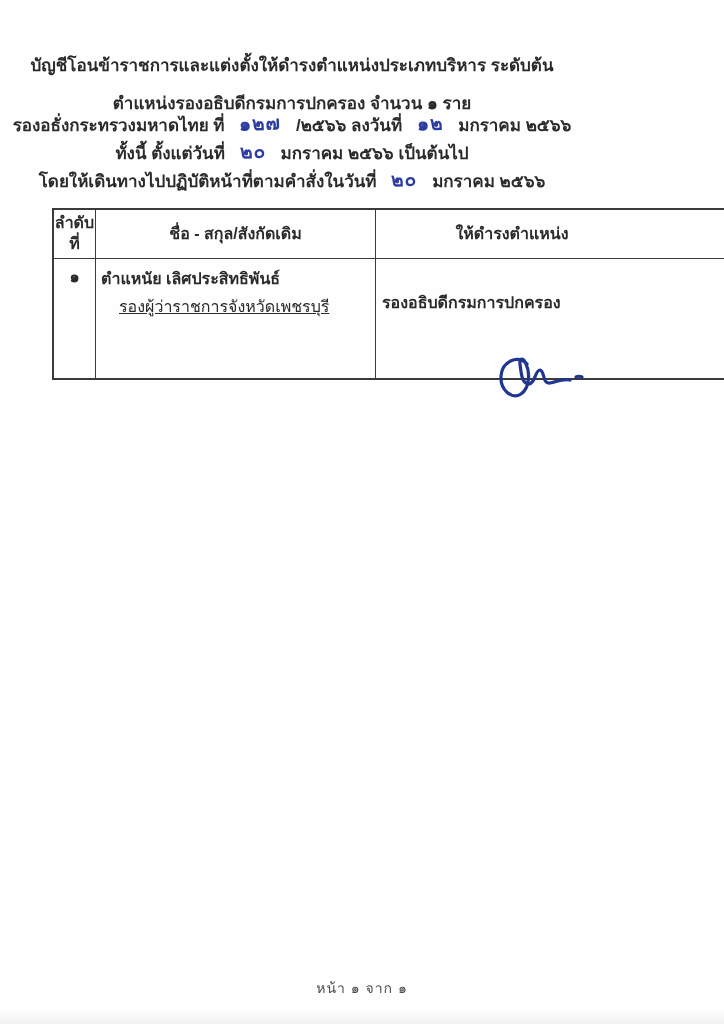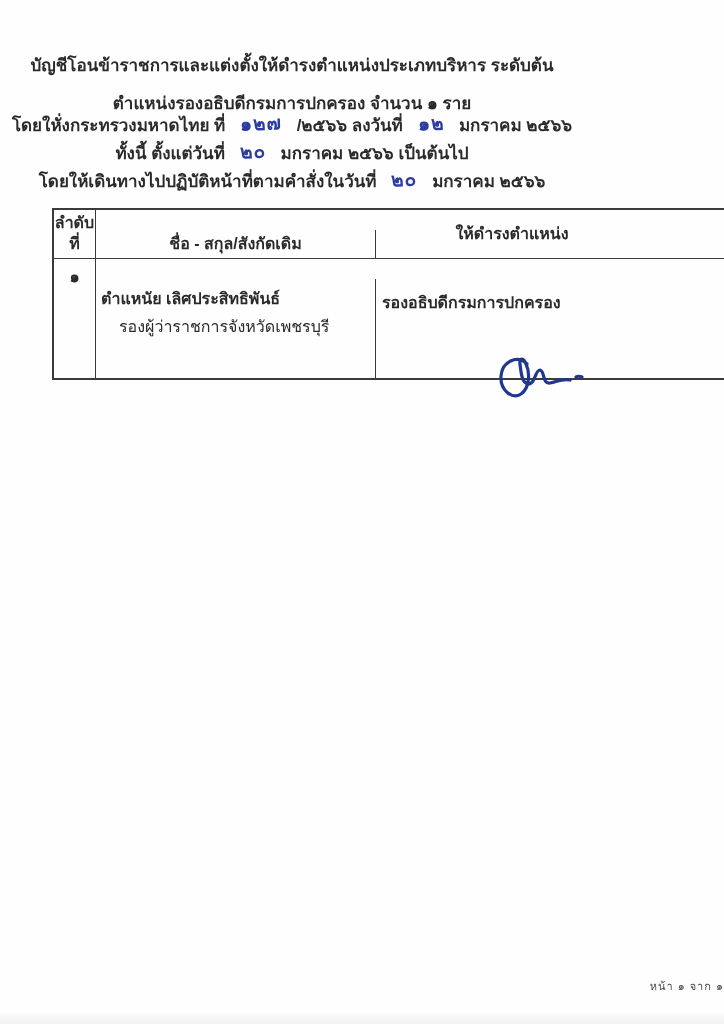--- a/index.html
+++ b/index.html
@@ -64,67 +64,67 @@
     height: 121px;
     box-sizing: border-box;
   }
   .cell {
     box-sizing: border-box;
     font-size: 16px;
     font-weight: 600;
     line-height: 1.3;
   }
   .c-no   { width: 42px;  border-right: 1.6px solid #3b3b3b; }
-  .c-name { width: 280px; border-right: 1.6px solid #3b3b3b; margin-top: 20px; }
+  .c-name { width: 280px; border-right: 1.6px solid #3b3b3b; }
   .c-pos  { width: 272px; }
   .hcell {
     display: flex;
     align-items: center;
     justify-content: center;
     text-align: center;
     height: 100%;
   }
   .row-no {
     text-align: center;
     padding-top: 8px;
   }
   .name-block { padding: 5px 4px 0 5px; }
   .name-line  { font-weight: 600; line-height: 29px; white-space: nowrap; }
-  .sub-line   { font-weight: 500; padding-left: 18px; line-height: 28px; white-space: nowrap; }
+  .sub-line   { font-weight: 500; padding-left: 18px; line-height: 28px; white-space: nowrap; text-decoration: underline; }
   .pos-block  { padding: 34px 4px 0 6px; font-weight: 600; white-space: nowrap; }
   .signature {
     position: absolute;
     left: 495px;
     top: 351px;
     width: 100px;
     height: 56px;
   }
   .footer {
     position: absolute;
     left: 0;
     top: 977px;
     width: 724px;
-    text-align: right;
-    font-size: 11px;
+    text-align: center;
+    font-size: 14px;
     font-weight: 500;
     color: #4c4c4c;
     letter-spacing: 1px;
   }
 </style>
 </head>
 <body>
 
 <div class="page">
 
   <div class="center-line" style="top:55px">บัญชีโอนข้าราชการและแต่งตั้งให้ดำรงตำแหน่งประเภทบริหาร ระดับต้น</div>
 
   <div class="center-line" style="top:93px">ตำแหน่งรองอธิบดีกรมการปกครอง จำนวน ๑ ราย</div>
 
   <div class="center-line" style="top:112px">
-    <span>โดยใหั่งกระทรวงมหาดไทย ที่</span>
+    <span>รองอธั่งกระทรวงมหาดไทย ที่</span>
     <span class="hand">๑๒๗</span>
     <span>/๒๕๖๖ ลงวันที่</span>
     <span class="hand">๑๒</span>
     <span>มกราคม ๒๕๖๖</span>
   </div>
 
   <div class="center-line" style="top:140px">
     <span>ทั้งนี้ ตั้งแต่วันที่</span>
     <span class="hand">๒๐</span>
     <span>มกราคม ๒๕๖๖ เป็นต้นไป</span>

